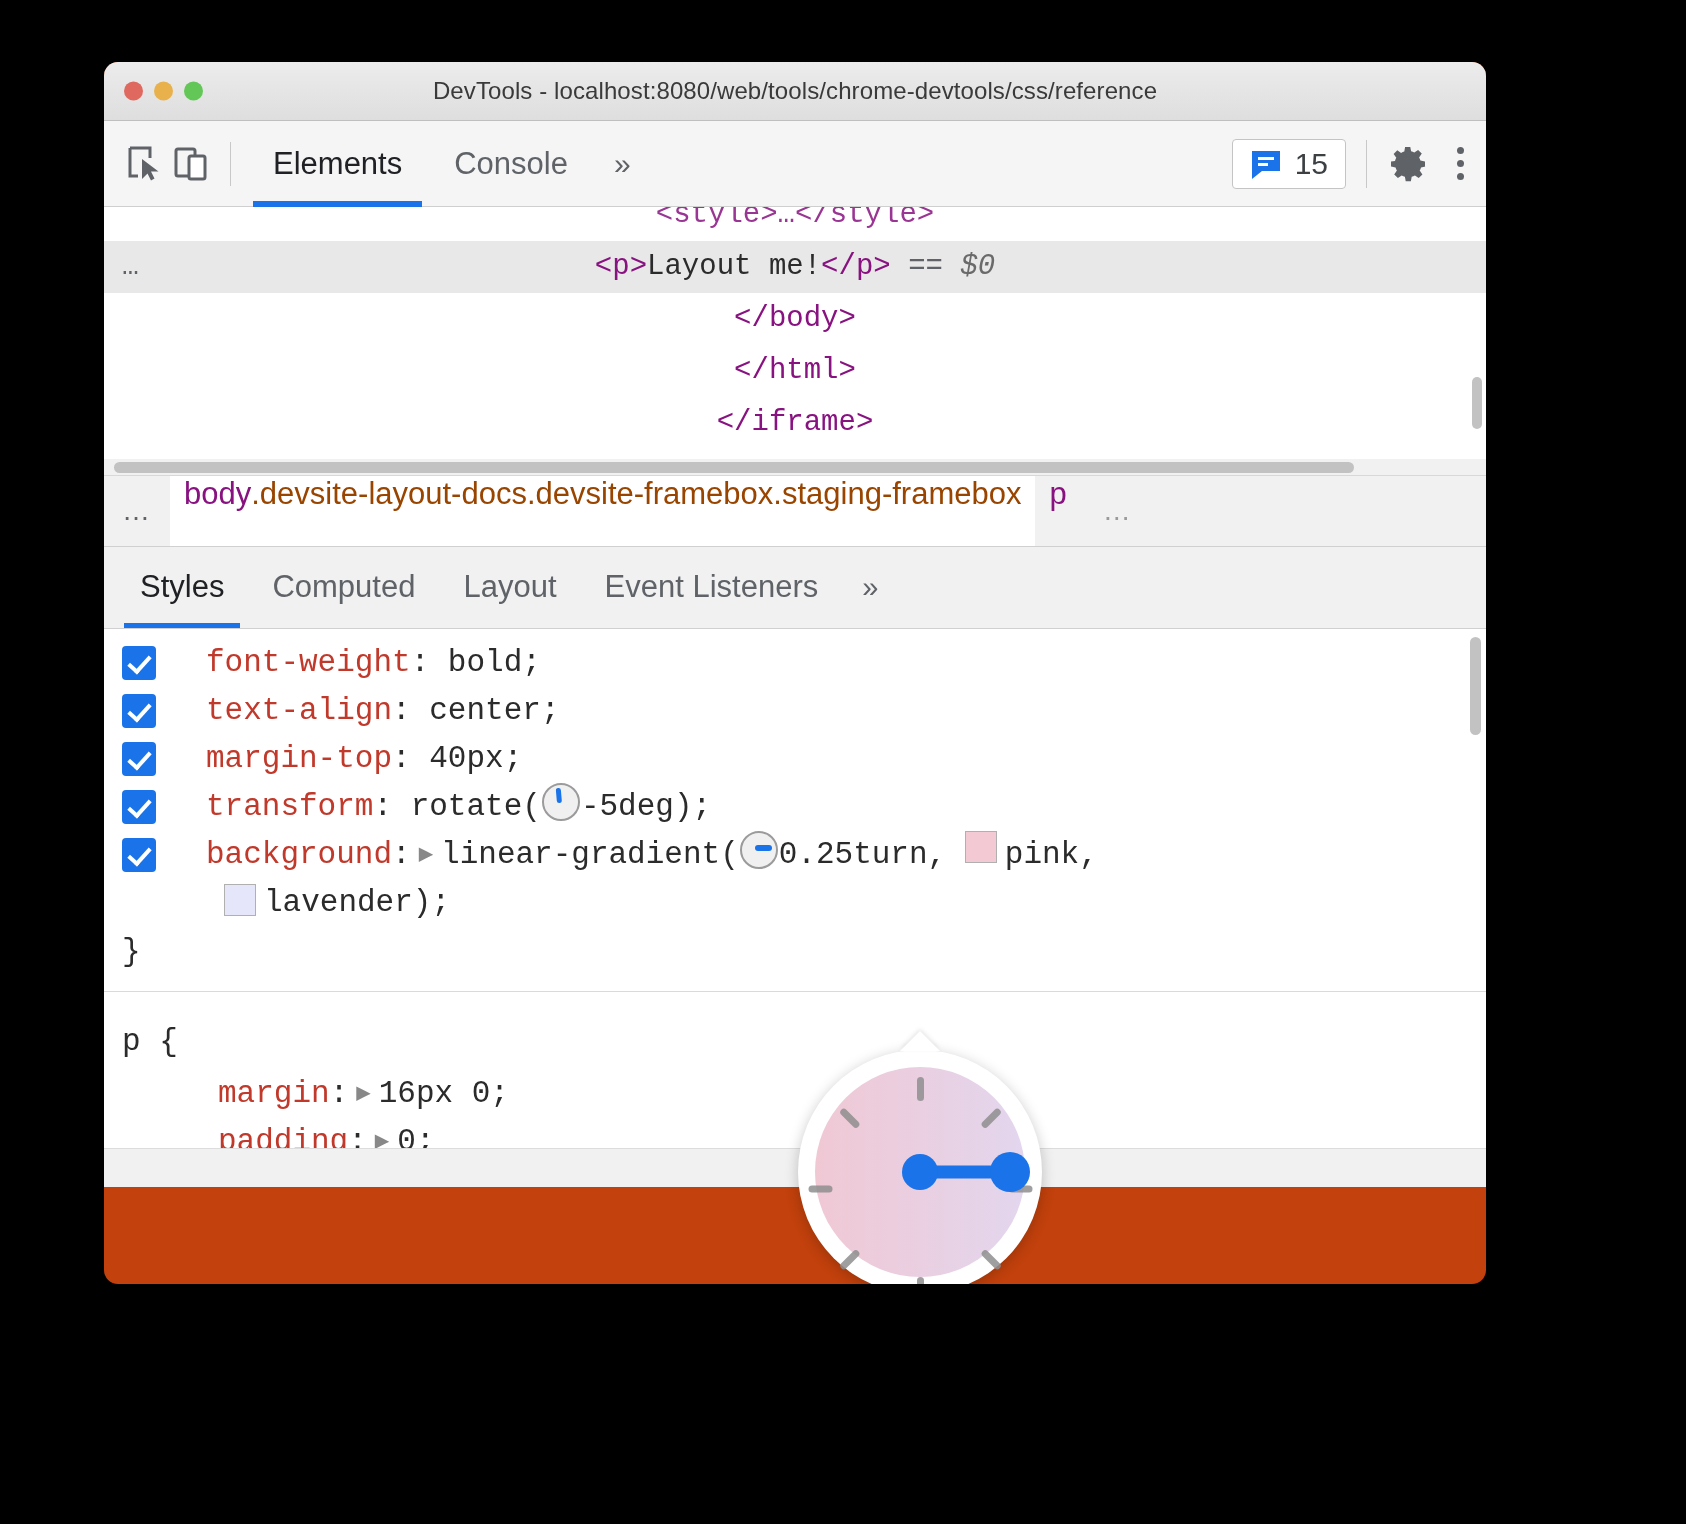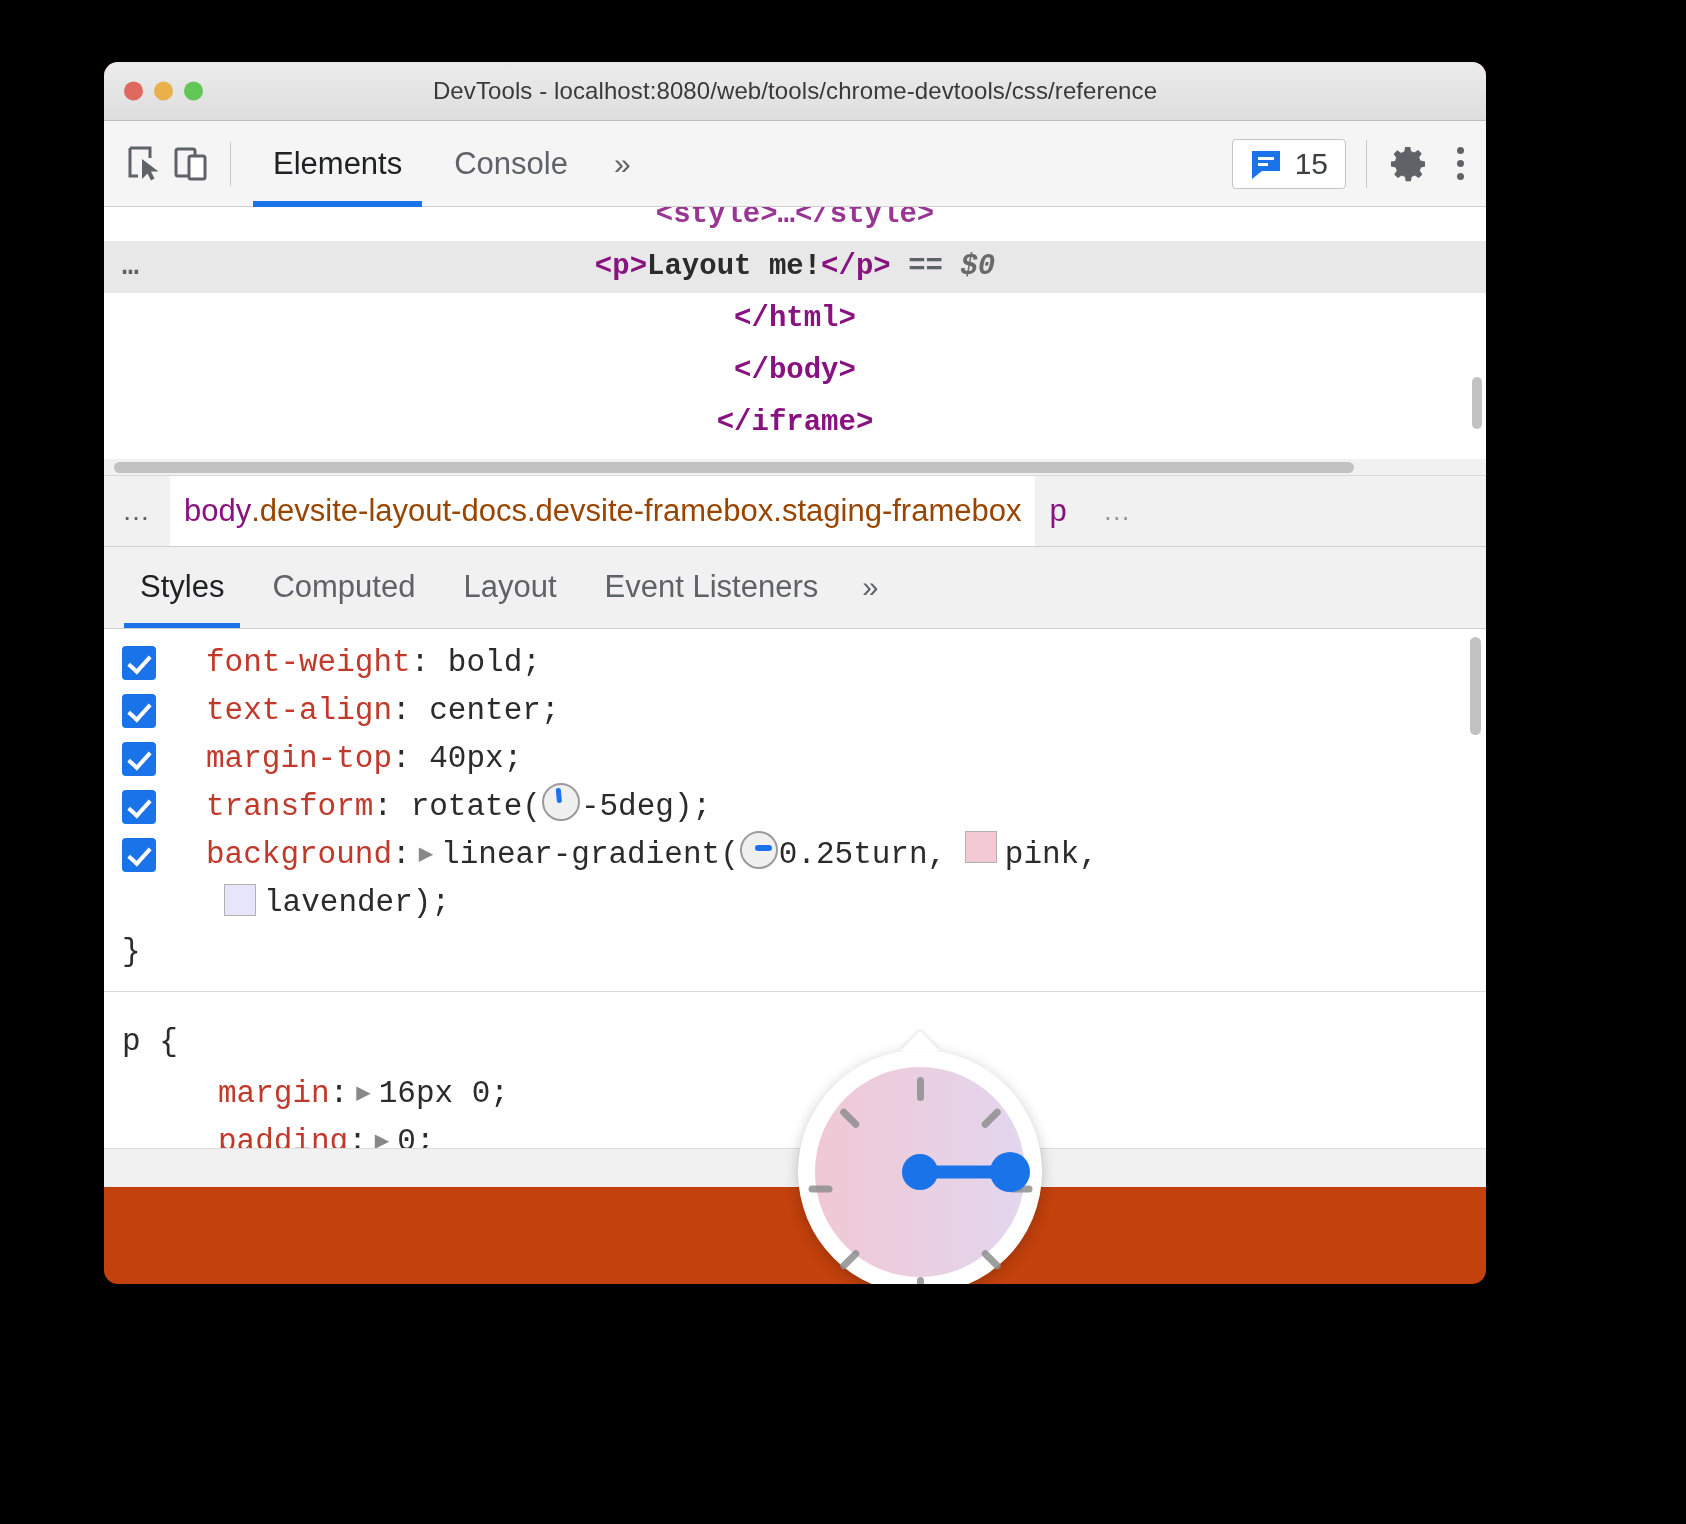--- a/index.html
+++ b/index.html
@@ -78,21 +78,21 @@
   
   #dom{
     position:relative;
     height:268px;
     background:#fff;
     font-family:"Liberation Mono", monospace;
     font-size:29px;
     overflow:hidden;
     border-bottom:1px solid #d8d8d8;
   }
-  .domline{height:52px;line-height:52px;white-space:nowrap;text-align:center;font-weight:bold;}
+  .domline{height:52px;line-height:52px;white-space:nowrap;text-align:center;}
   .domline.sel{background:#e8e8e8;position:relative;}
   .dots-left{position:absolute;left:18px;top:0;color:#5f6368;letter-spacing:2px;font-size:28px;}
   .tag{color:#881280;}
   .txt{color:#2b2b2b;}
   .eq{color:#5f6368;}
   .dollar{color:#6a6a6a;font-style:italic;}
   
   #dom-hscroll{
     position:absolute;left:0;right:0;bottom:0;height:16px;background:#f1f1f1;
   }
@@ -106,21 +106,21 @@
   
   #crumbs{
     height:70px;background:#f1f1f1;
     display:flex;align-items:stretch;
     border-bottom:1px solid #d0d0d0;
     font-family:"Liberation Sans", sans-serif;
     overflow:hidden;
   }
   .cr-dots{display:flex;align-items:center;padding:0 18px;color:#5f6368;font-size:28px;letter-spacing:2px;cursor:pointer;}
   .crumb{
-    display:flex;align-items:center;padding:12px 14px;font-size:31px;cursor:pointer;white-space:nowrap;
+    display:flex;align-items:flex-start;padding:0 14px;font-size:31px;cursor:pointer;white-space:nowrap;
   }
   .crumb.sel{background:#fff;}
   .cr-el{color:#881280;}
   .cr-cls{color:#994500;}
   .cr-tail{display:flex;align-items:center;padding:0 22px;color:#9a9a9a;font-size:28px;letter-spacing:2px;cursor:pointer;}
 
   
   #sidetabs{
     height:82px;background:#f1f1f1;
     display:flex;align-items:flex-end;
@@ -314,22 +314,22 @@
   <div id="dom">
     <div class="domline" style="margin-top:-18px;color:#881280;opacity:.85;">
       <span>&lt;style&gt;…&lt;/style&gt;</span>
     </div>
     <div class="domline sel">
       <span class="dots-left">…</span>
       <span class="tag">&lt;p&gt;</span><span class="txt">Layout me!</span><span class="tag">&lt;/p&gt;</span>
       <span class="eq">==</span>
       <span class="dollar">$0</span>
     </div>
+    <div class="domline"><span class="tag">&lt;/body&gt;</span></div>
     <div class="domline"><span class="tag">&lt;/html&gt;</span></div>
-    <div class="domline"><span class="tag">&lt;/body&gt;</span></div>
     <div class="domline"><span class="tag">&lt;/iframe&gt;</span></div>
     <div id="dom-vscroll"></div>
     <div id="dom-hscroll">
         <div class="thumb"></div>
       </div>
   </div>
 
   <div id="crumbs">
     <div class="cr-dots">…</div>
     <div class="crumb sel">

